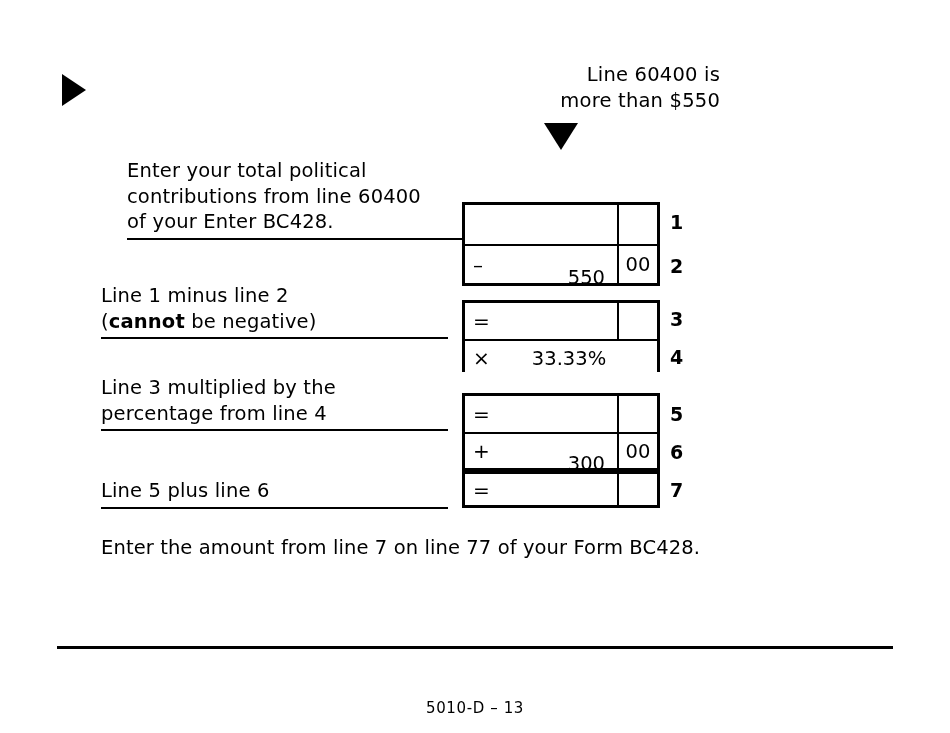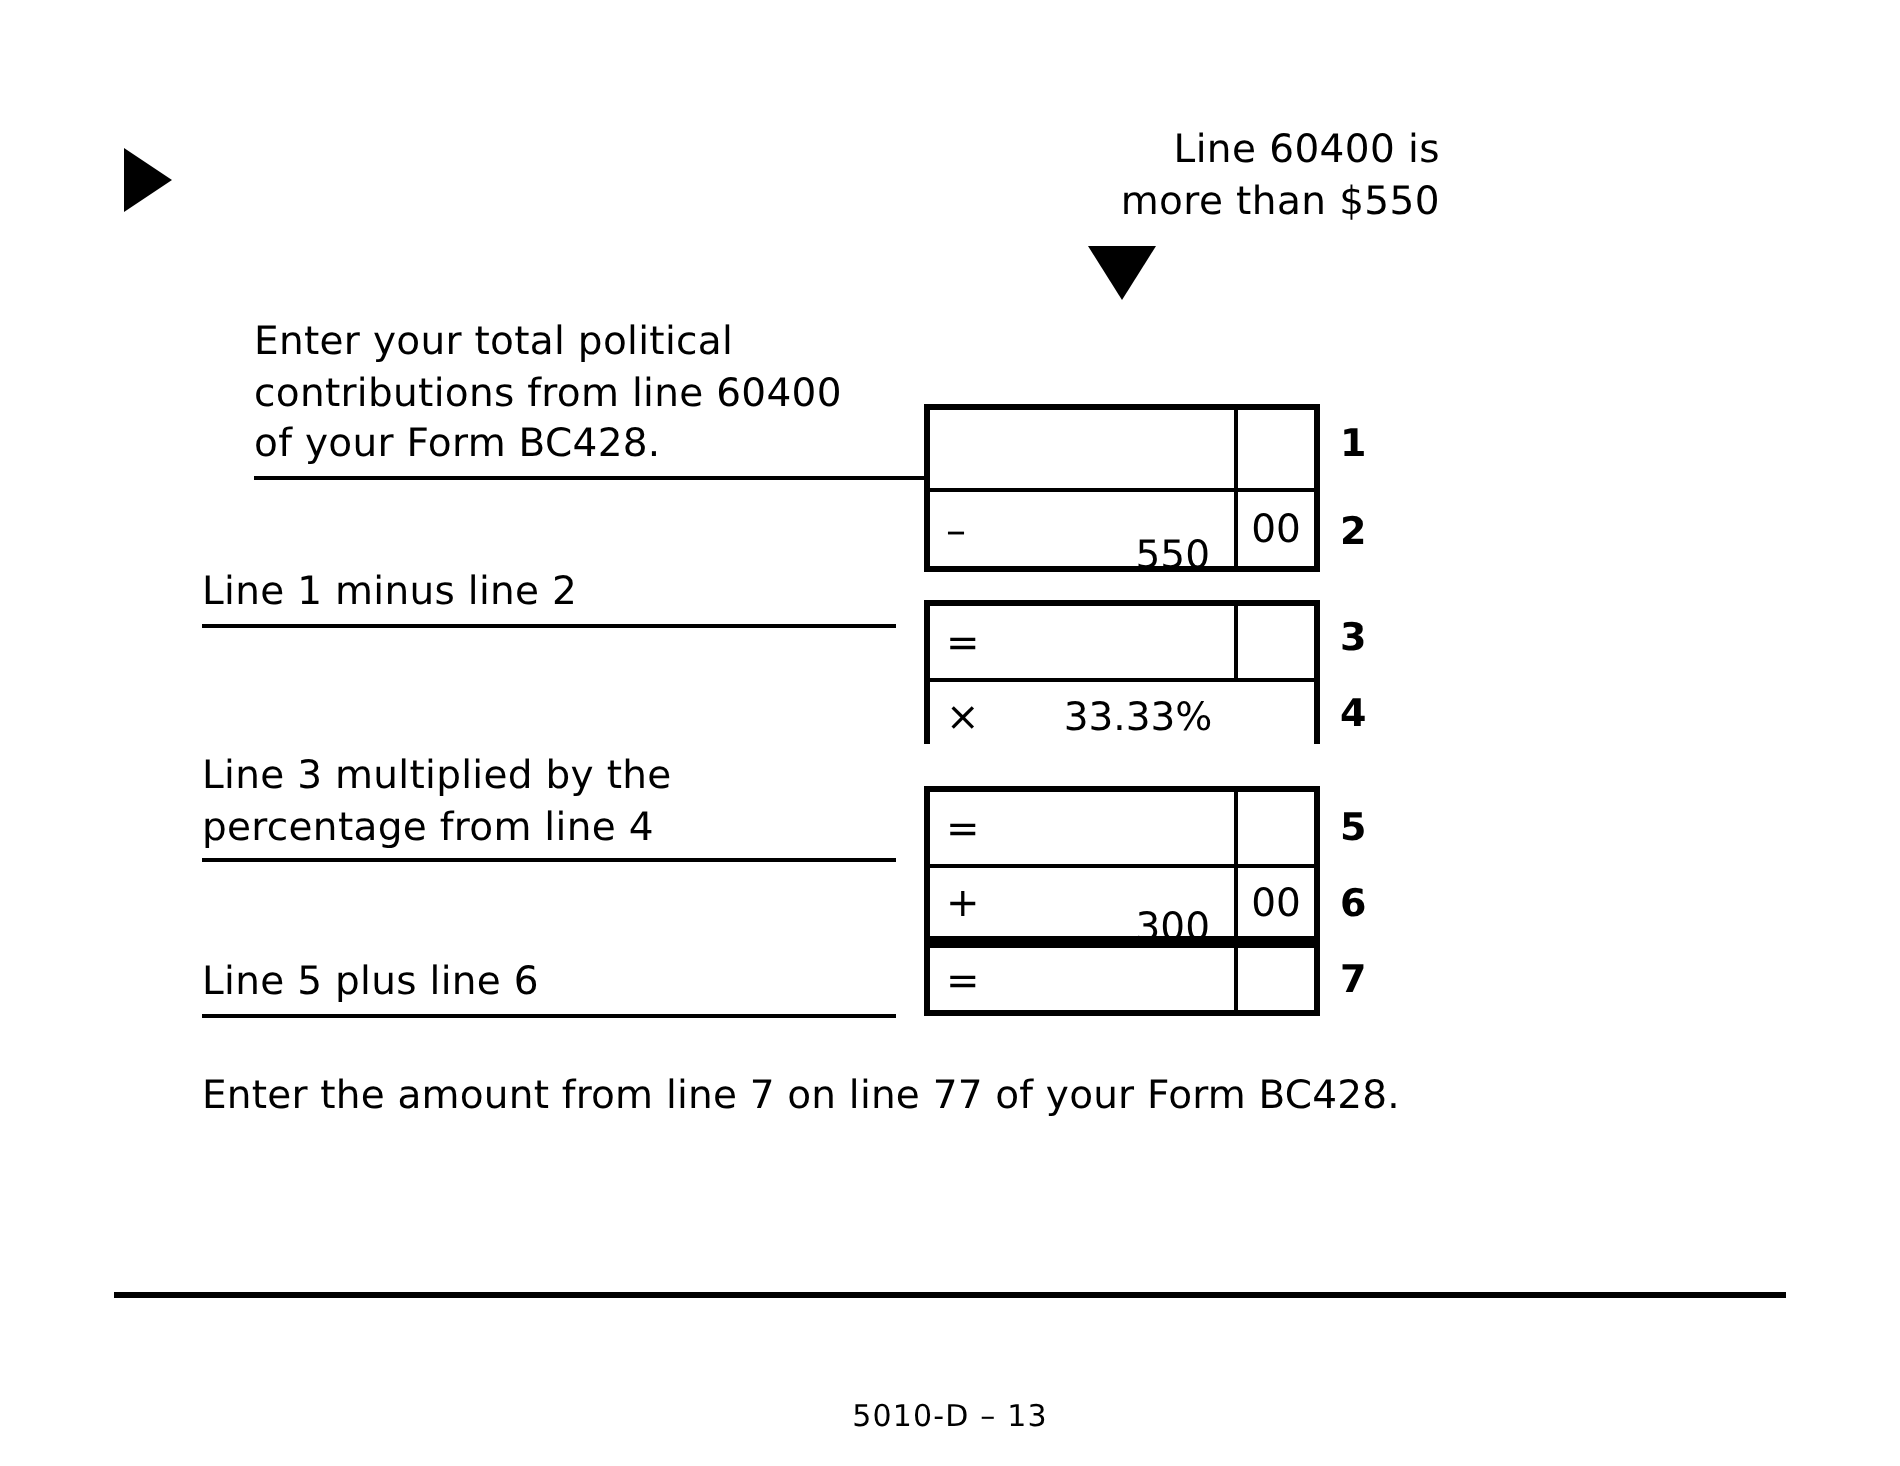--- a/index.html
+++ b/index.html
@@ -151,26 +151,27 @@
 
   <div class="note" style="left:420px; top:62px; width:300px;">
     <div>Line 60400 is</div>
     <div>more than $550</div>
   </div>
   <div class="tri-down" style="left:544px; top:123px;"></div>
 
   <div class="desc" style="left:101px; top:158px;margin-left:26px;">
     <div>Enter your total political</div>
     <div>contributions from line 60400</div>
-    <div>of your Form BC428.</div>
+    <div>of your Enter BC428.</div>
     <div class="rule"></div>
   </div>
 
   <div class="desc" style="left:101px; top:283px;">
     <div>Line 1 minus line 2</div>
+    <div>(<b>cannot</b> be negative)</div>
     <div class="rule"></div>
   </div>
 
   <div class="desc" style="left:101px; top:375px;">
     <div>Line 3 multiplied by the</div>
     <div>percentage from line 4</div>
     <div class="rule"></div>
   </div>
 
   <div class="desc" style="left:101px; top:478px;">

